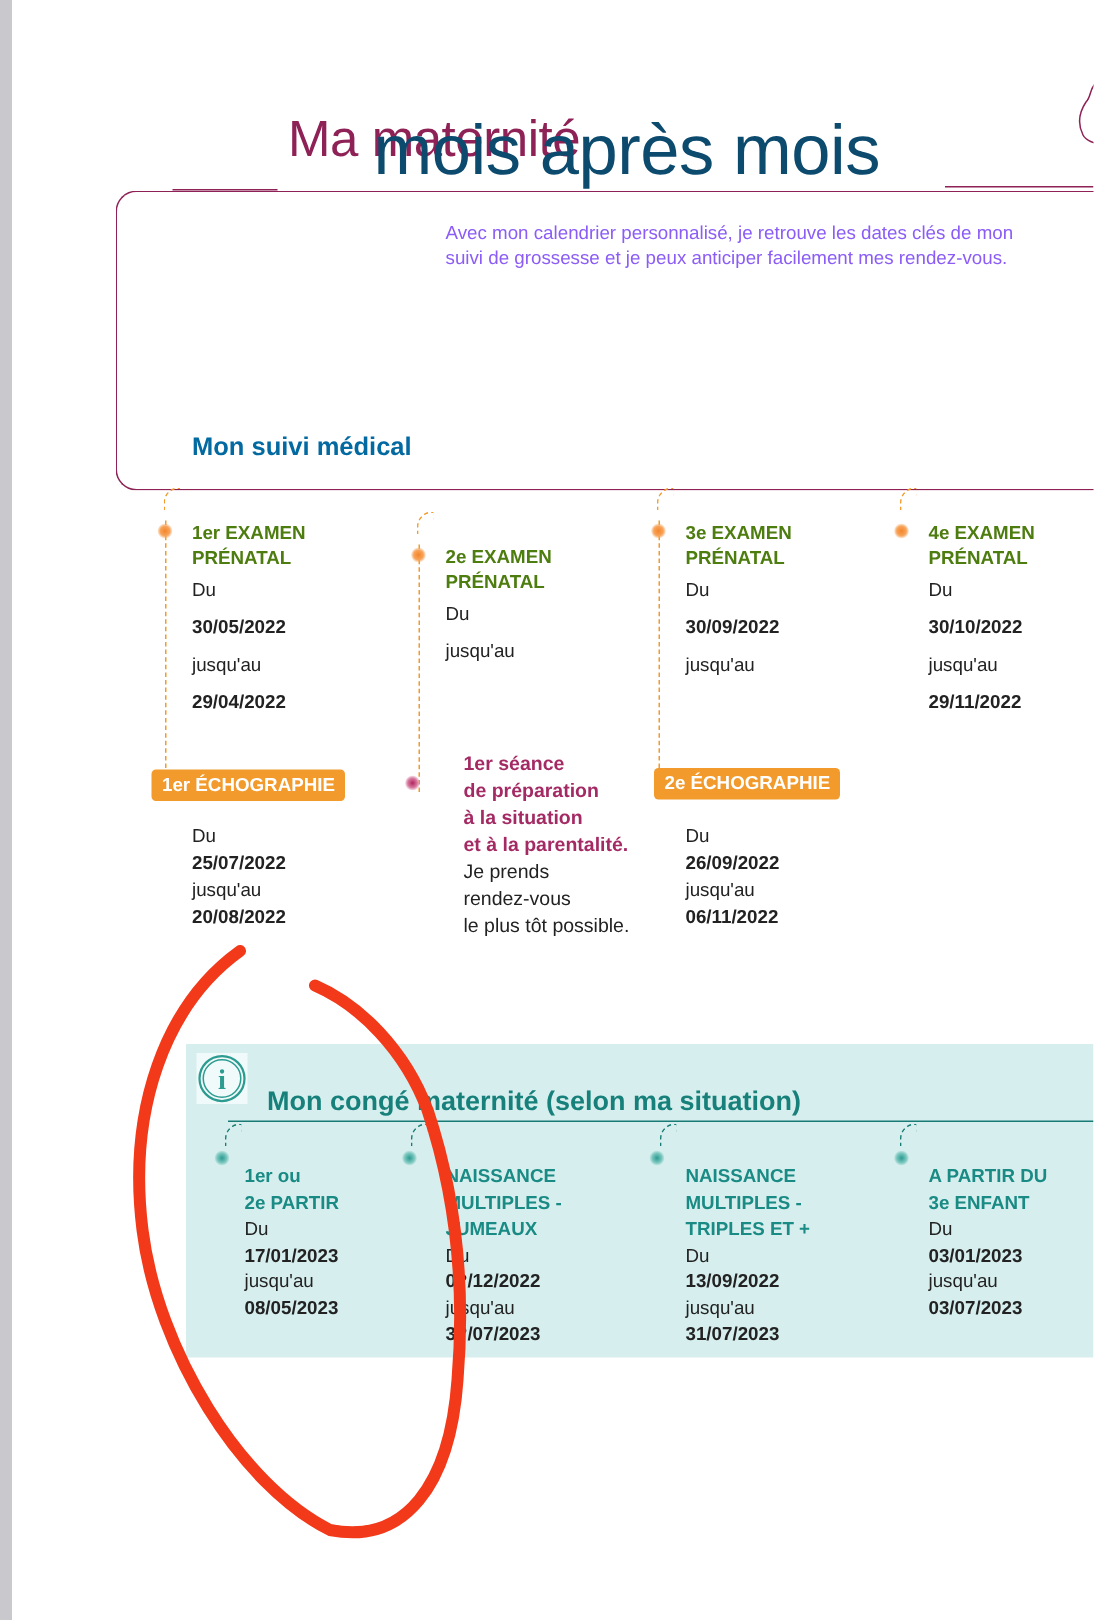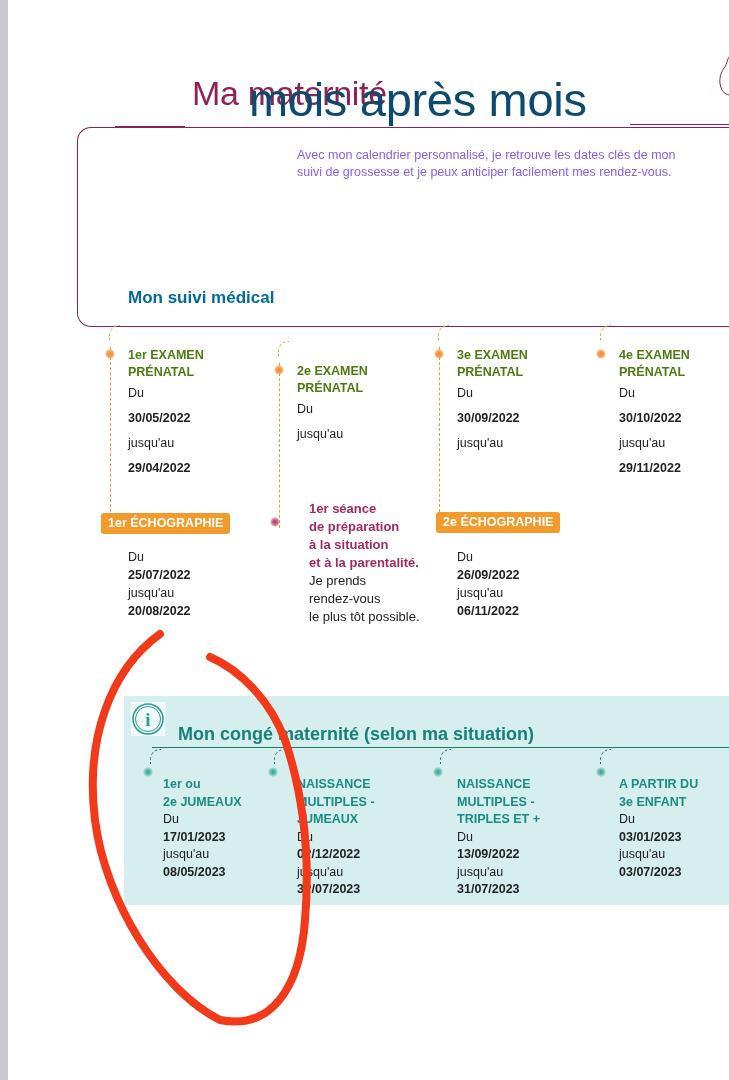--- a/index.html
+++ b/index.html
@@ -142,21 +142,21 @@
 <div class="conge-rule"></div>
 
 <div class="conge-curve" style="left:150px; top:749px;"></div>
 <div class="conge-curve" style="left:274px; top:749px;"></div>
 <div class="conge-curve" style="left:440px; top:749px;"></div>
 <div class="conge-curve" style="left:600px; top:749px;"></div>
 
 <div class="dot teal" style="left:143px; top:767px;"></div>
 <div class="conge-item" style="left:163px; top:764px;">
   <div class="t">1er ou</div>
-  <div class="t">2e JUMEAUX</div>
+  <div class="t">2e PARTIR</div>
   <div>Du</div>
   <div class="b">17/01/2023</div>
   <div>jusqu'au</div>
   <div class="b">08/05/2023</div>
 </div>
 
 <div class="dot teal" style="left:268px; top:767px;"></div>
 <div class="conge-item" style="left:297px; top:764px;">
   <div class="t">NAISSANCE</div>
   <div class="t">MULTIPLES -</div>

